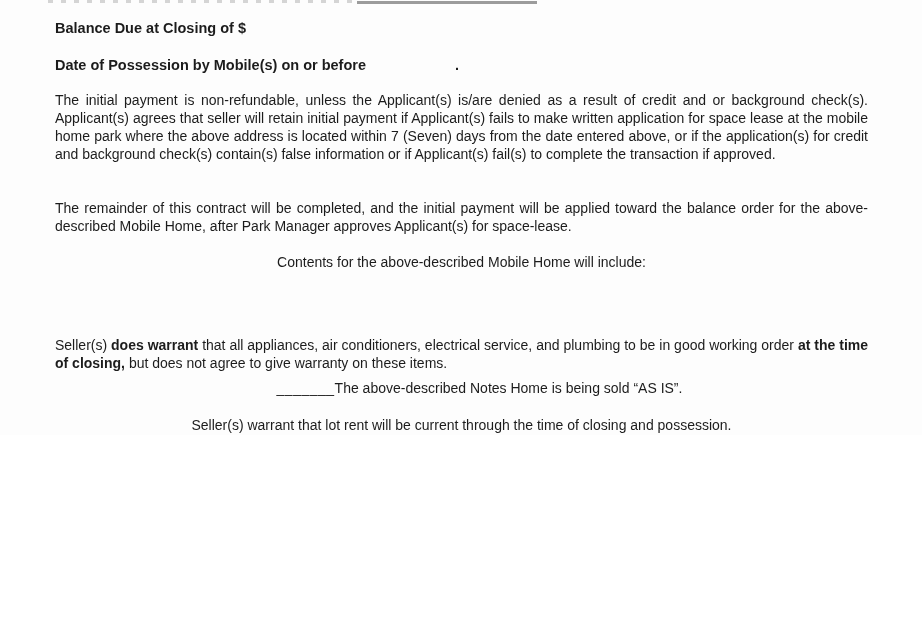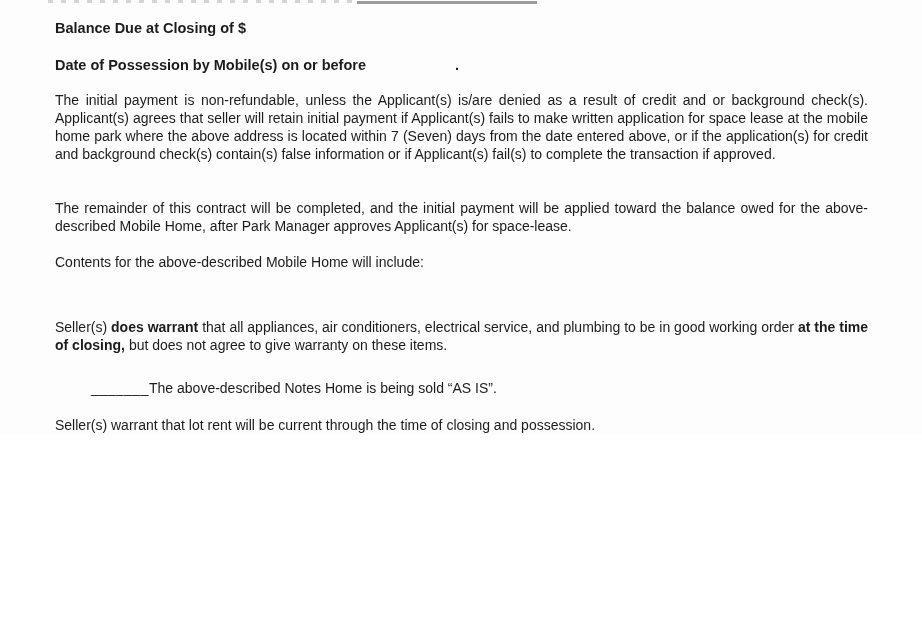--- a/index.html
+++ b/index.html
@@ -53,26 +53,27 @@
     margin-left: 89px;
     font-weight: bold;
   }
   .para {
     position: absolute;
     left: 55px;
     width: 813px;
     margin: 0;
     font-size: 14px;
     line-height: 18px;
+    text-align: center;
   }
   .justify { text-align: justify; }
   .p-initial  { top: 91px; }
   .p-remainder{ top: 199px; }
   .p-contents { top: 253px; }
-  .p-warranty { top: 318px; }
+  .p-warranty { top: 336px; }
   .p-asis     { top: 379px; }
   .p-lotrent  { top: 416px; }
   .p-notes    { top: 451px; }
   .p-acknow   { top: 523px; }
   .bold { font-weight: bold; }
   .blank-underscores {
     letter-spacing: 0.5px;
     margin-left: 36px;
   }
   .sig-row {
@@ -113,21 +114,21 @@
   <div class="frag-underline"></div>
 
   <div class="heading h-balance">Balance Due at Closing of $</div>
 
   <div class="heading h-possession">
     <span>Date of Possession by Mobile(s) on or before</span><span class="possession-period">.</span>
   </div>
 
   <p class="para justify p-initial">The initial payment is non-refundable, unless the Applicant(s) is/are denied as a result of credit and or background check(s). Applicant(s) agrees that seller will retain initial payment if Applicant(s) fails to make written application for space lease at the mobile home park where the above address is located within 7 (Seven) days from the date entered above, or if the application(s) for credit and background check(s) contain(s) false information or if Applicant(s) fail(s) to complete the transaction if approved.</p>
 
-  <p class="para justify p-remainder">The remainder of this contract will be completed, and the initial payment will be applied toward the balance owed for the above-described Mobile Home, after Park Manager approves Applicant(s) for space-lease.</p>
+  <p class="para justify p-remainder">The remainder of this contract will be completed, and the initial payment will be applied toward the balance order for the above-described Mobile Home, after Park Manager approves Applicant(s) for space-lease.</p>
 
   <p class="para p-contents">Contents for the above-described Mobile Home will include:</p>
 
   <p class="para justify p-warranty"><span>Seller(s) </span><span class="bold">does warrant</span><span> that all appliances, air conditioners, electrical service, and plumbing to be in good working order </span><span class="bold">at the time of closing,</span><span> but does not agree to give warranty on these items.</span></p>
 
   <p class="para p-asis"><span class="blank-underscores">_______</span><span>The above-described Notes Home is being sold “AS IS”.</span></p>
 
   <p class="para p-lotrent">Seller(s) warrant that lot rent will be current through the time of closing and possession.</p>
 
 

